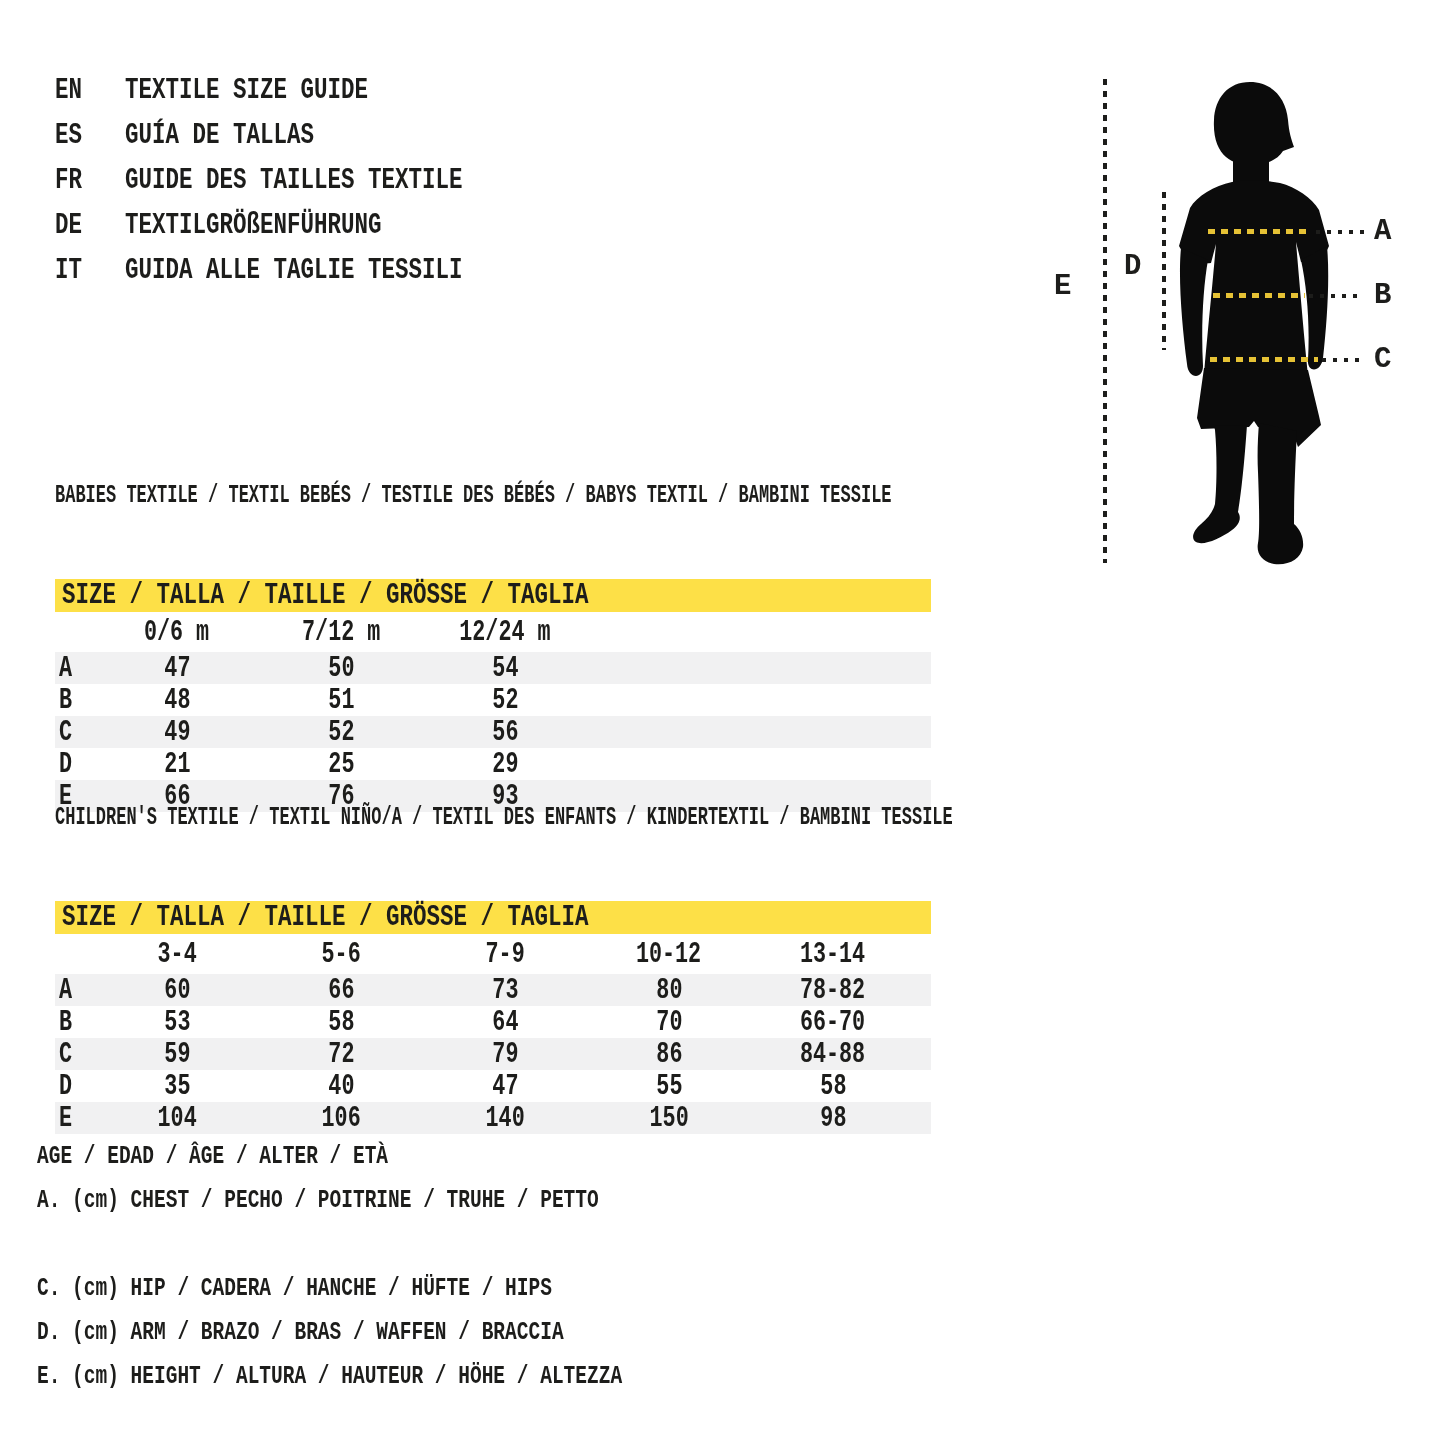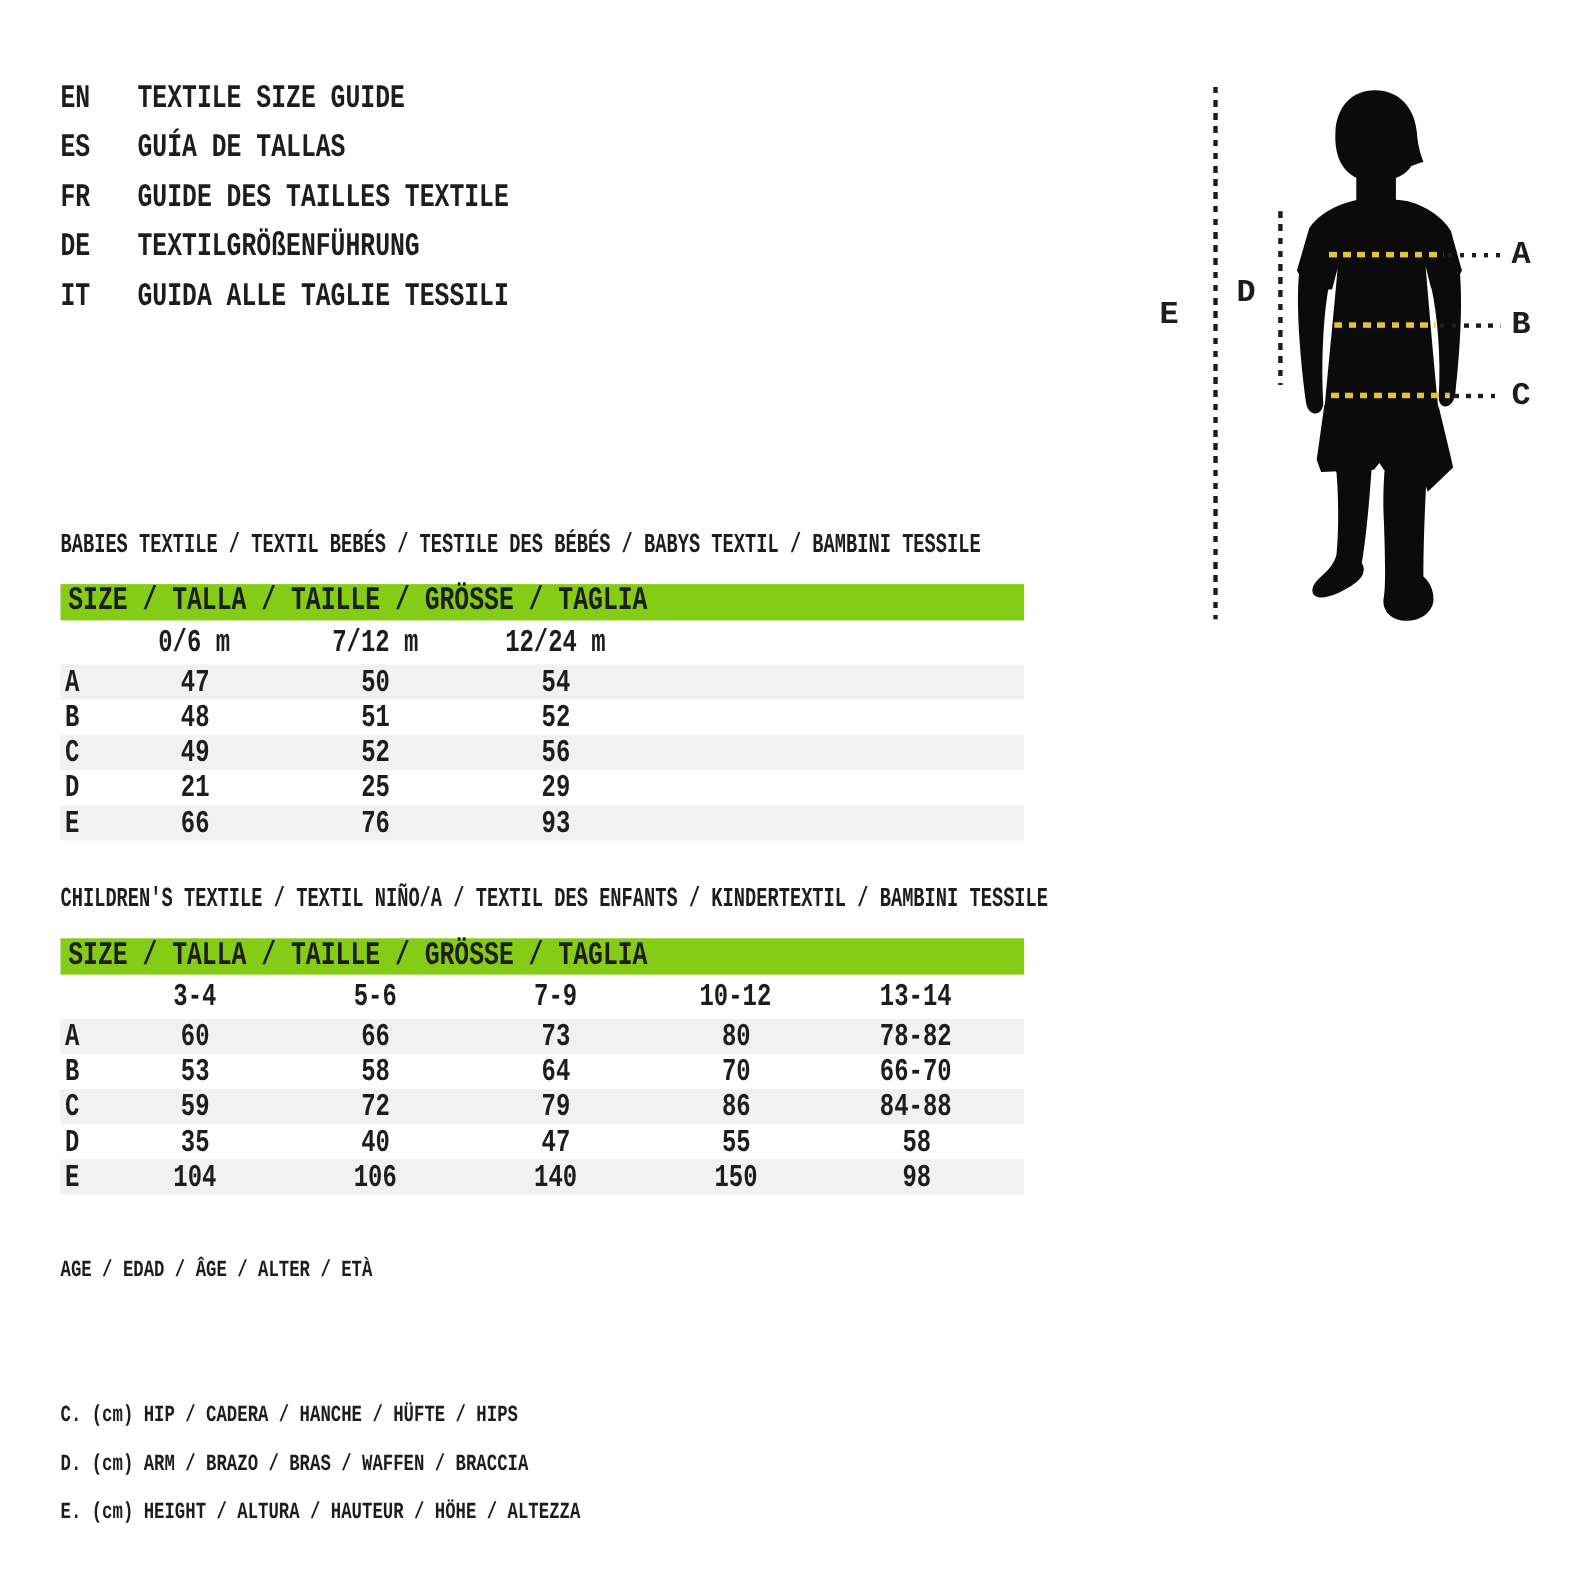--- a/index.html
+++ b/index.html
@@ -19,29 +19,29 @@
   .lang-title{position:absolute;left:70px;top:0;}
   
   .vdash{width:4px;background-image:repeating-linear-gradient(to bottom,#1d1d1b 0px,#1d1d1b 6px,transparent 6px,transparent 12px);}
   .ydash{height:5px;background-image:repeating-linear-gradient(to right,#e6c235 0px,#e6c235 7px,transparent 7px,transparent 13px);}
   .kdots{height:4px;background-image:repeating-linear-gradient(to right,#1d1d1b 0px,#1d1d1b 4px,transparent 4px,transparent 11px);}
   .mlabel{font-size:29px;line-height:30px;}
   
   .sect-title{left:55px;height:30px;line-height:30px;font-size:25px;}
   
   .stable{left:55px;width:876px;}
-  .bar{height:33px;line-height:33px;background:#84cc16;padding-left:7px;font-size:30px;box-sizing:border-box;}
+  .bar{height:33px;line-height:33px;background:#fde047;padding-left:7px;font-size:30px;box-sizing:border-box;margin-top:48px;}
   .trow{display:flex;align-items:center;height:32px;font-size:29px;}
   .colhead{height:40px;}
   .lcell{width:40px;padding-left:4px;box-sizing:border-box;display:flex;align-items:center;justify-content:flex-start;}
   .vcell{width:164px;display:flex;align-items:center;justify-content:center;}
   .fill{flex:1;}
   .stripe{background:#f1f1f2;}
   
-  .legend-line{left:55px;height:34px;line-height:34px;font-size:21px;}
+  .legend-line{left:37px;height:34px;line-height:34px;font-size:26px;}
 </style>
 </head>
 <body>
 
 <div id="page">
 
   <div class="abs lang-row" style="top:73px;">
     <span class="lang-code"><span class="cnd cl">EN</span></span>
     <span class="lang-title"><span class="cnd cl">TEXTILE SIZE GUIDE</span></span>
   </div>
@@ -318,17 +318,18 @@
           <span class="cnd">150</span>
         </div>
       <div class="vcell">
           <span class="cnd">98</span>
         </div>
       <div class="fill"></div>
     </div>
   </div>
 
   <div class="abs legend-line" style="top:1139px;"><span class="cnd cl">AGE / EDAD / ÂGE / ALTER / ETÀ</span></div>
+  <div class="abs legend-line" style="top:1183px;"><span class="cnd cl">A. (cm) CHEST / PECHO / POITRINE / TRUHE / PETTO</span></div>
   <div class="abs legend-line" style="top:1315px;"><span class="cnd cl">D. (cm) ARM / BRAZO / BRAS / WAFFEN / BRACCIA</span></div>
   <div class="abs legend-line" style="top:1271px;"><span class="cnd cl">C. (cm) HIP / CADERA / HANCHE / HÜFTE / HIPS</span></div>
   <div class="abs legend-line" style="top:1359px;"><span class="cnd cl">E. (cm) HEIGHT / ALTURA / HAUTEUR / HÖHE / ALTEZZA</span></div>
 
 </div>
 
 </body></html>

